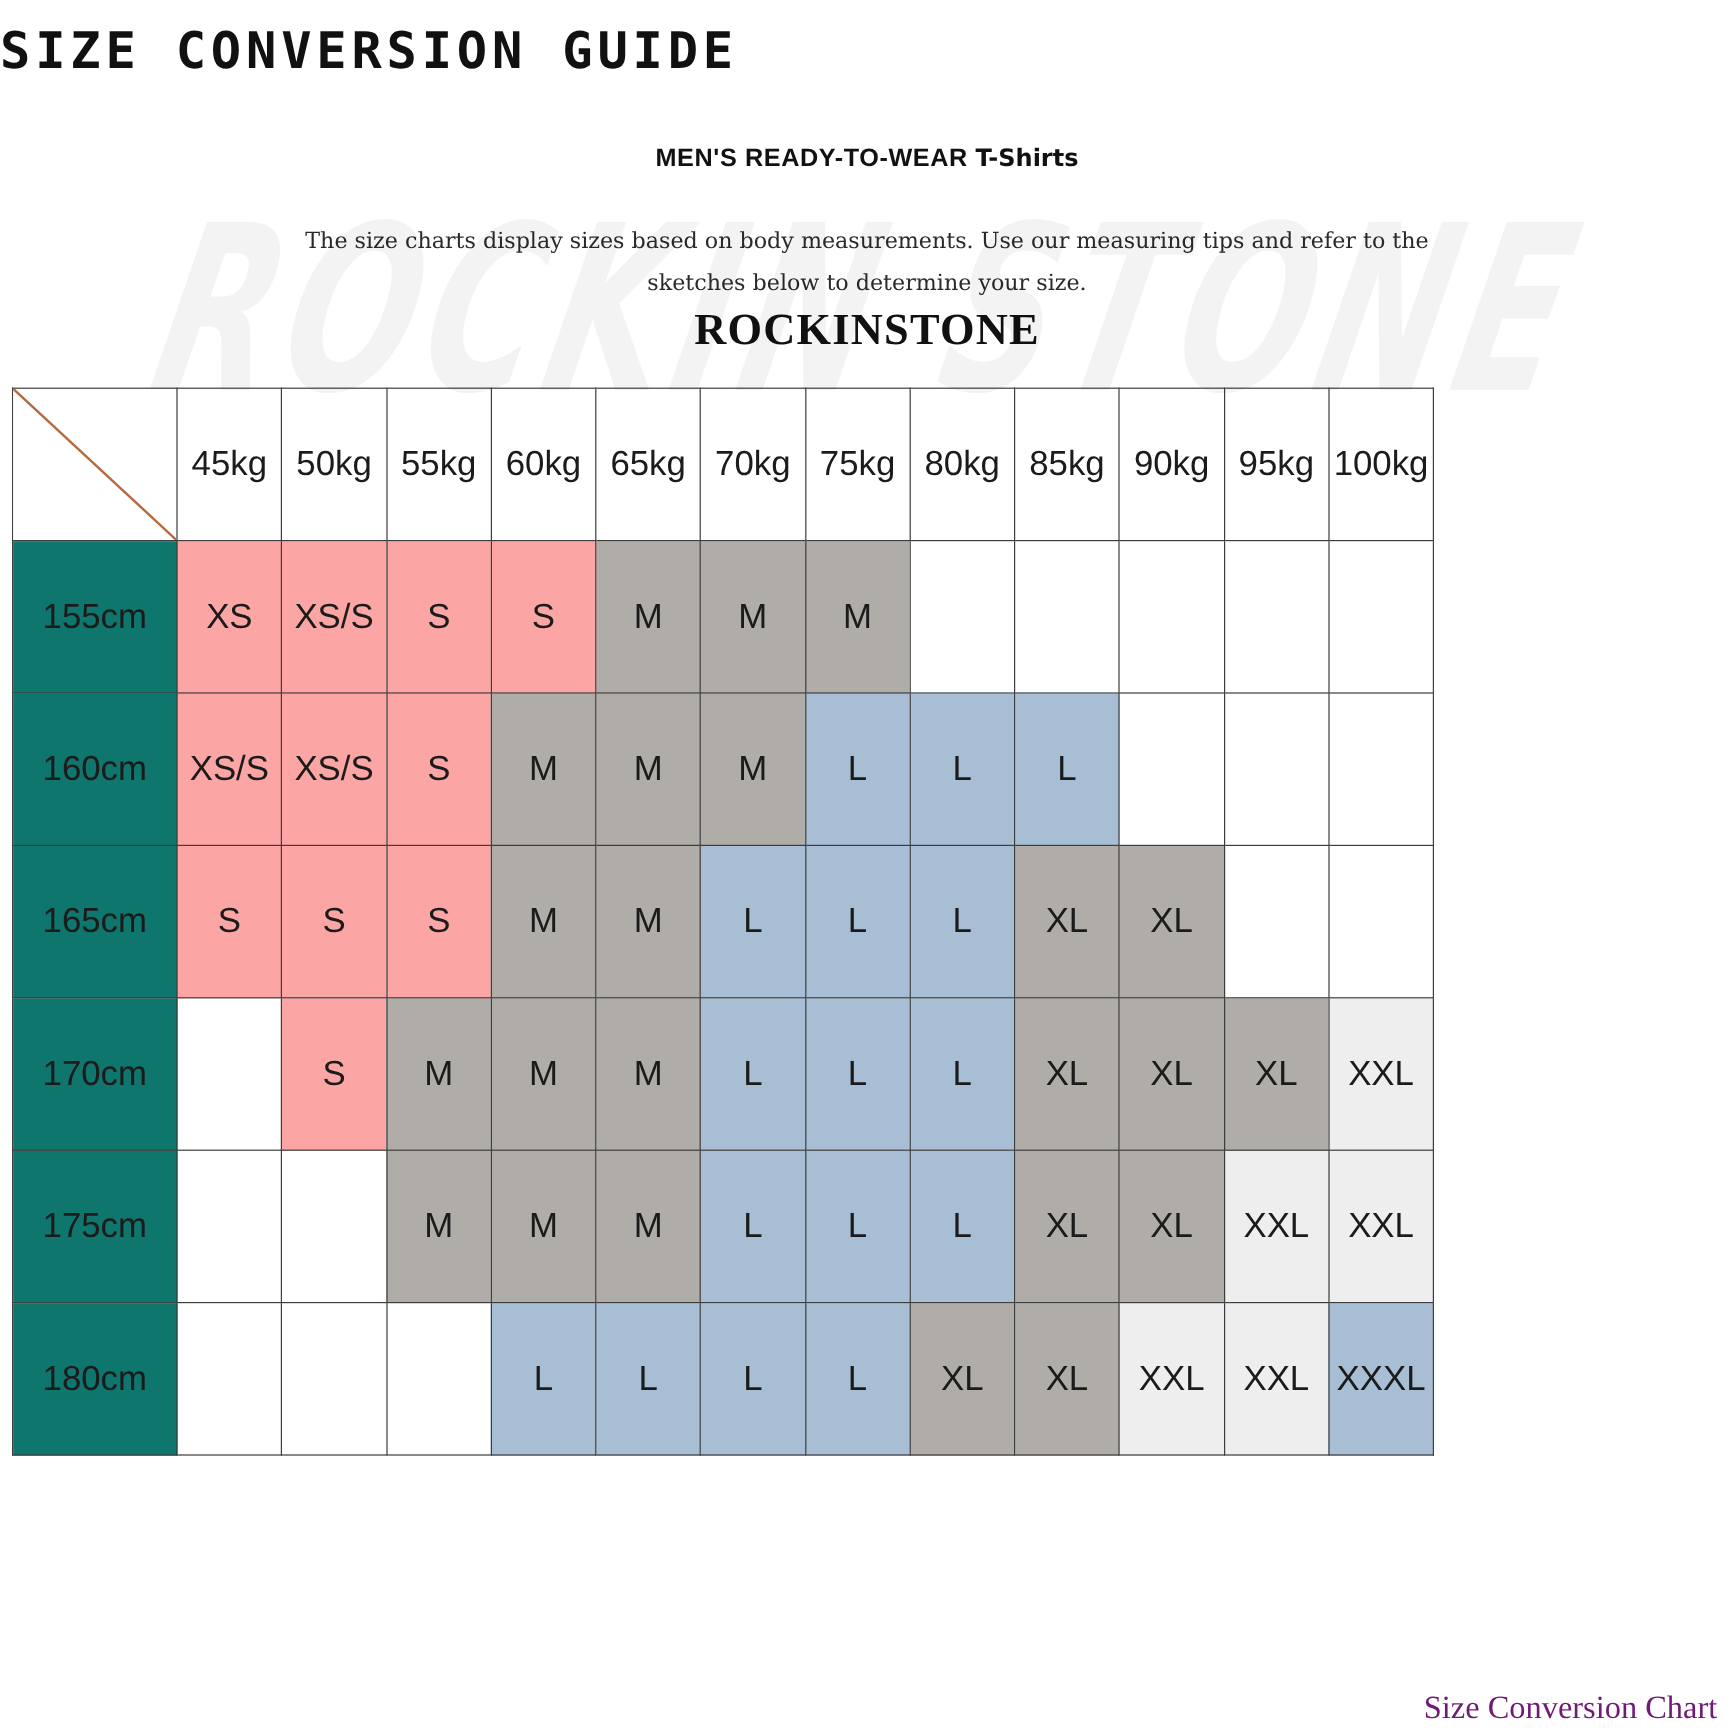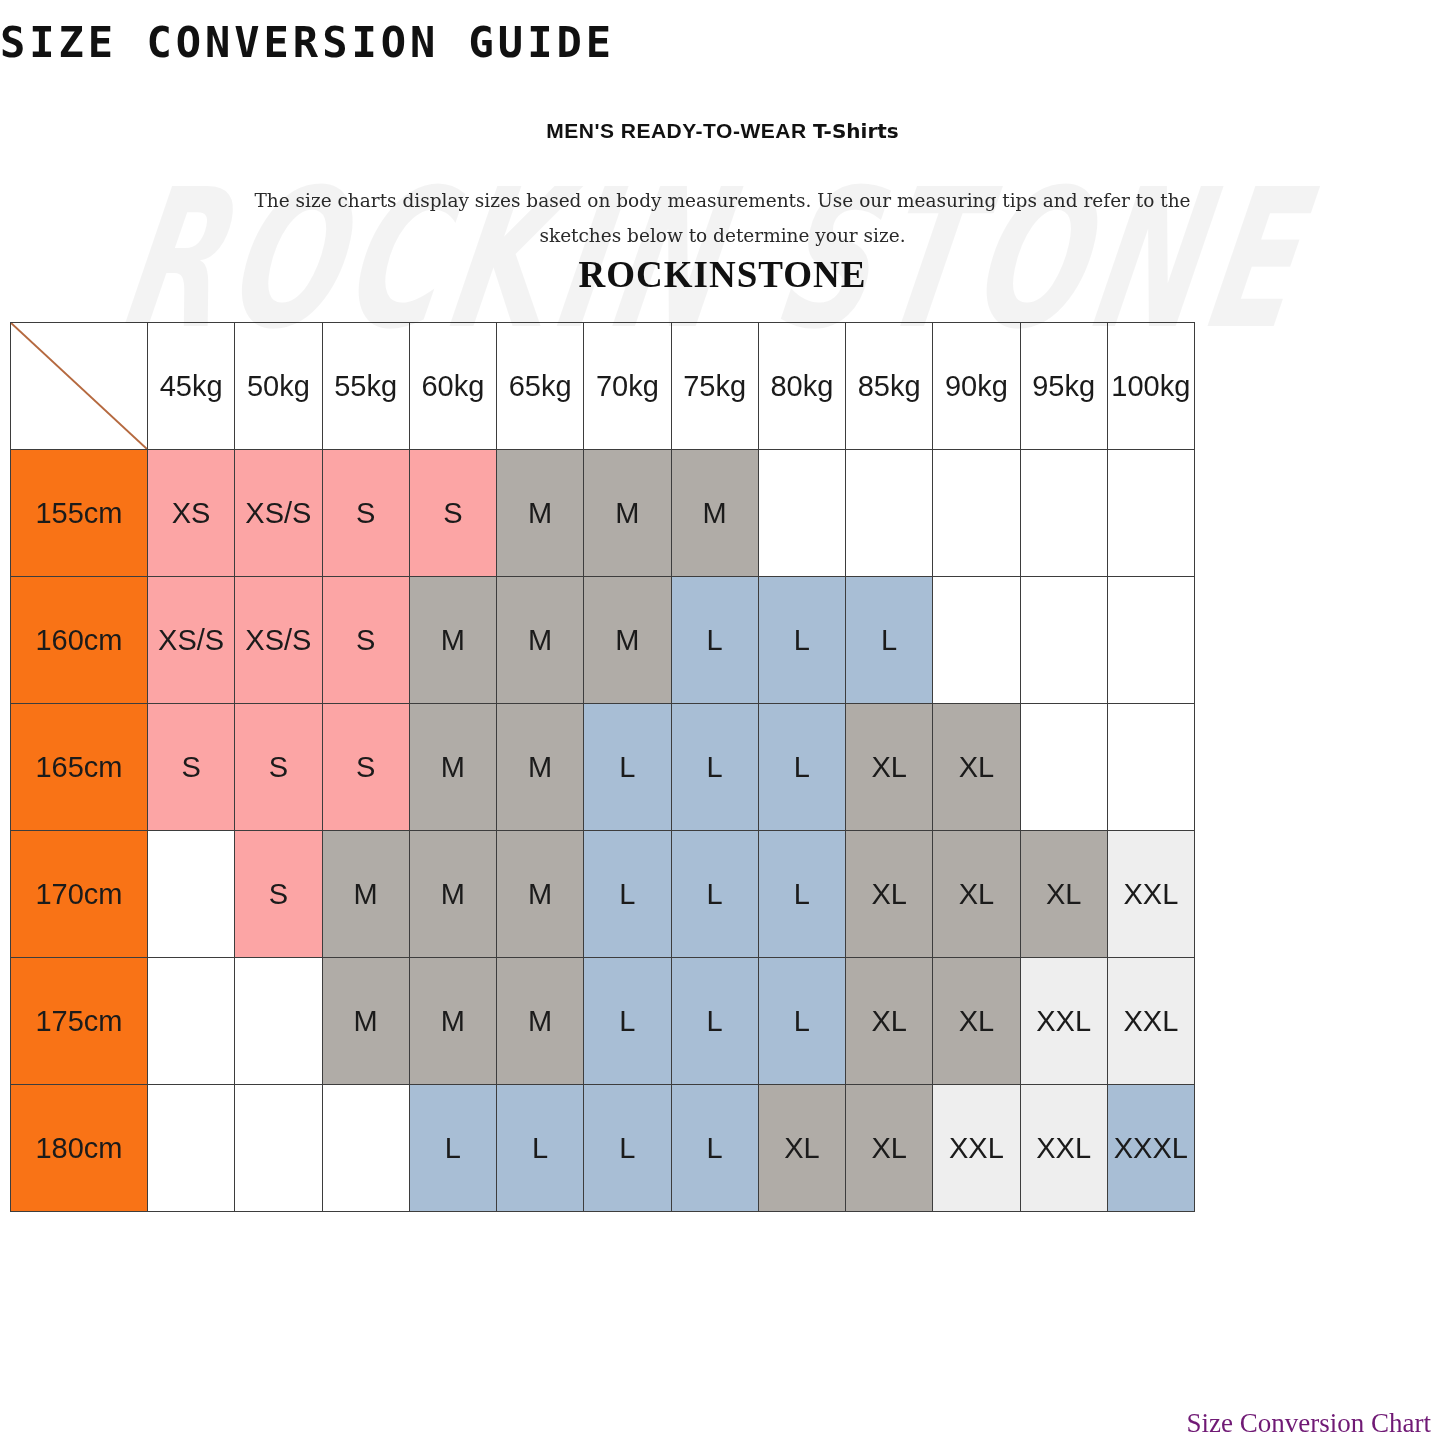--- a/index.html
+++ b/index.html
@@ -111,21 +111,21 @@
     background: #ffffff;
   }
   .corner svg {
     position: absolute;
     top: 0; left: 0;
     width: 100%;
     height: 100%;
   }
   .rowhead {
     width: 136px;
-    background: #f97316;
+    background: #0f766e;
   }
   .c-empty { background: #ffffff; }
   .c-light { background: #fca5a5; }
   .c-gray  { background: #b0aca7; }
   .c-blue  { background: #a8bed5; }
   .c-xxl   { background: #eeeeee; }
 
   .footer-caption {
     position: absolute;
     right: 14px;

